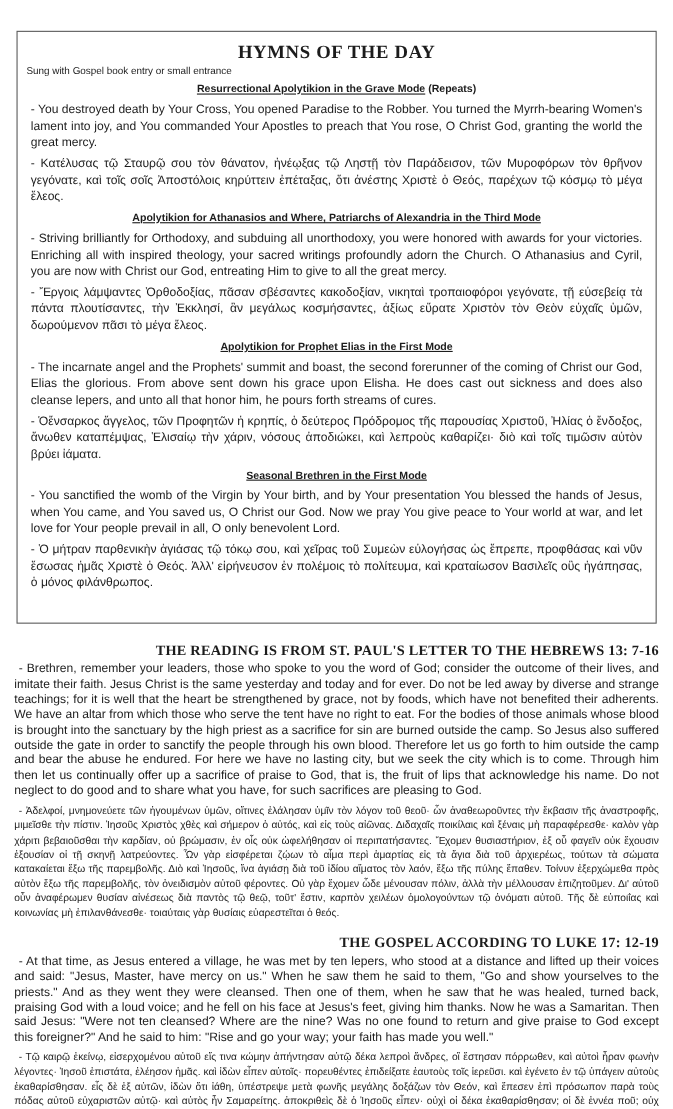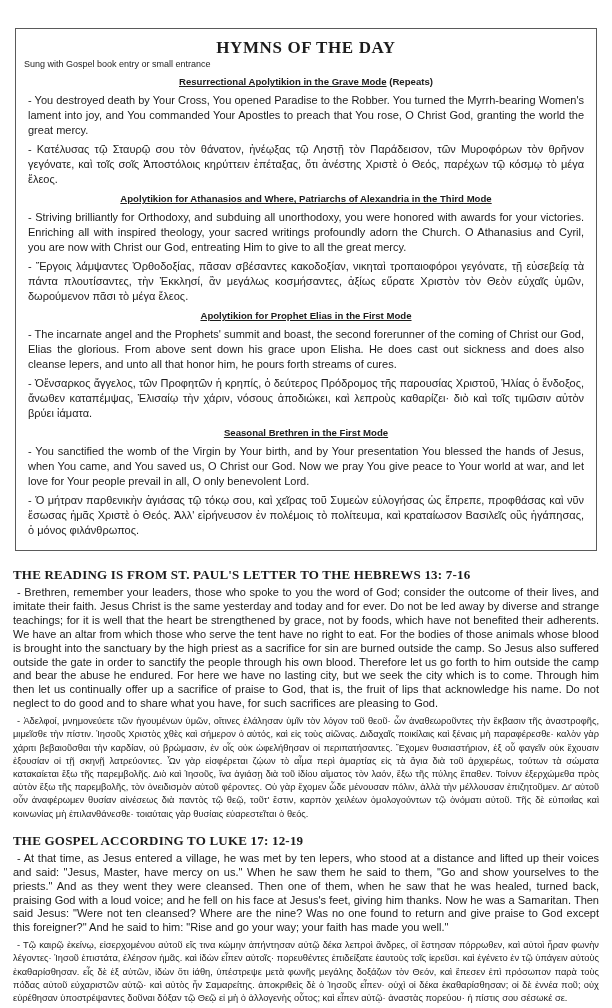--- a/index.html
+++ b/index.html
@@ -11,21 +11,21 @@
     width: 612px;
     height: 1008px;
     overflow: hidden;
     color: #1c1c1c;
     font-family: "Liberation Sans", sans-serif;
     -webkit-font-smoothing: antialiased;
   }
   .hymns-box {
     margin: 28px 15px 0 15px;
     border: 1px solid #5a5a5a;
-    padding: 6px 8px 8px 8px;
+    padding: 6px 8px 24px 8px;
     background: #ffffff;
   }
   .doc-title {
     text-align: center;
     font-family: "Liberation Serif", serif;
     font-weight: 700;
     font-size: 17px;
     letter-spacing: 0.6px;
     line-height: 21px;
     margin: 2px 0 0 0;
@@ -47,21 +47,21 @@
   .hymns-box p {
     margin: 4px;
     font-size: 11px;
     line-height: 15px;
     text-align: justify;
   }
   .readings {
     margin: 0 13px;
   }
   .reading-head {
-    text-align: left;
+    text-align: right;
     font-family: "Liberation Serif", serif;
     font-weight: 700;
     font-size: 13px;
     letter-spacing: 0.2px;
     line-height: 17px;
     margin: 0 0 3px 0;
   }
   .epistle-block { margin-top: 15px; }
   .gospel-block  { margin-top: 11px; }
   .readings p {

